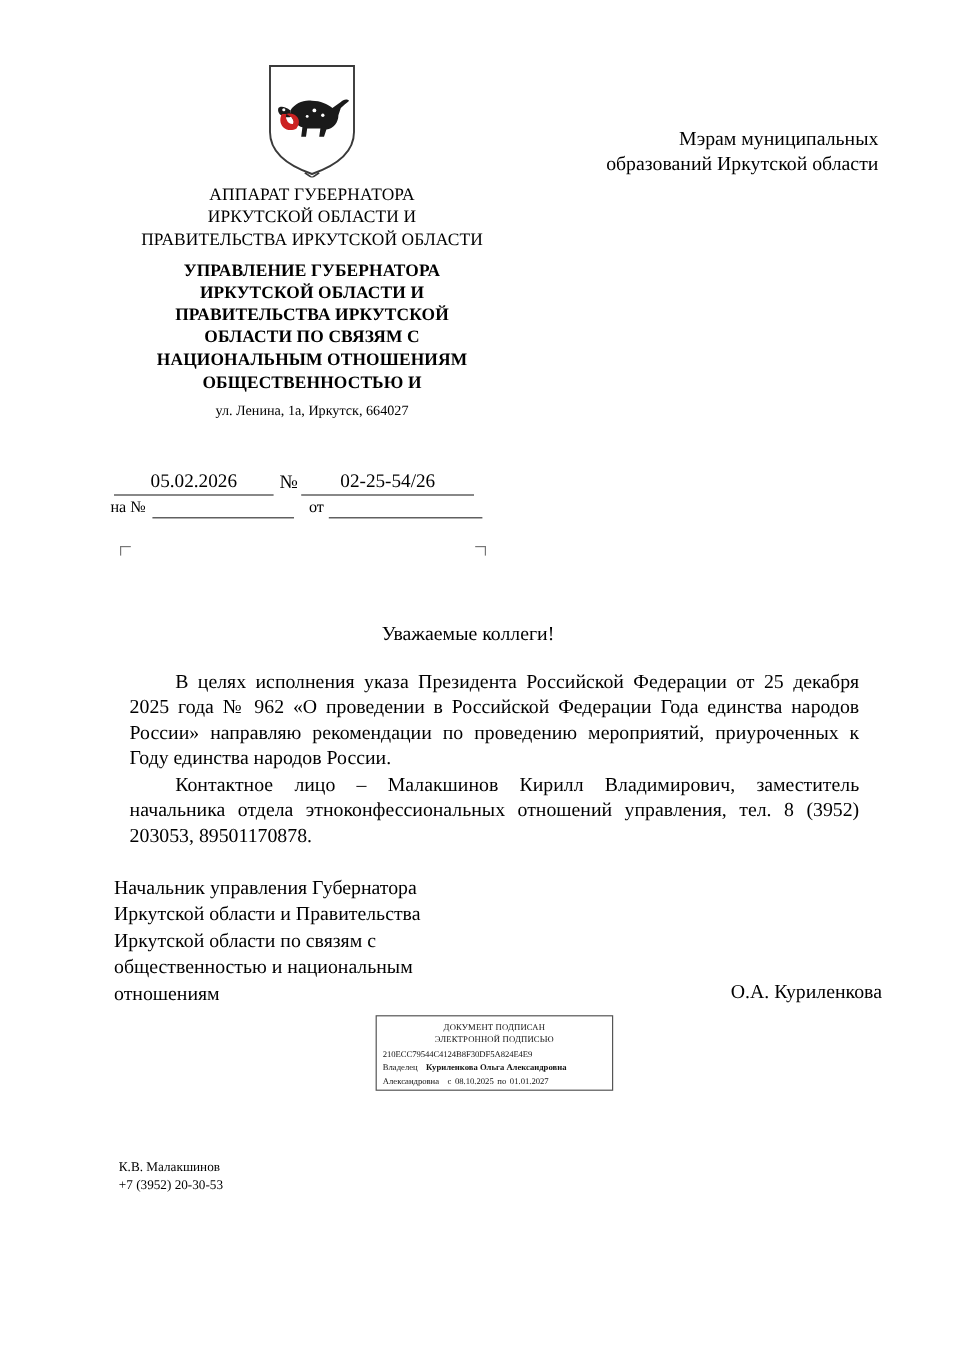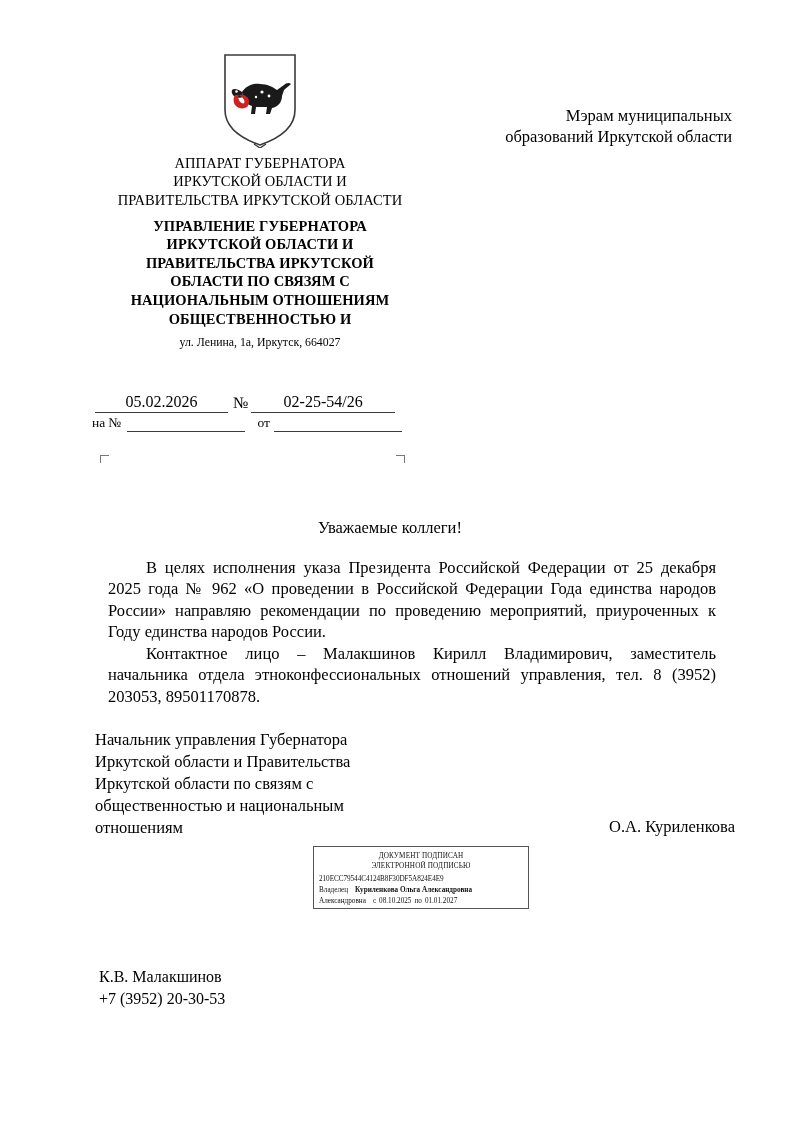--- a/index.html
+++ b/index.html
@@ -191,21 +191,21 @@
     line-height: 1.33;
   }
   .sig-title { white-space: pre-line; }
   .sig-name { white-space: nowrap; padding-bottom: 1px; }
 
   
   .stamp {
     position: absolute;
     left: 313px;
     top: 846px;
-    width: 216px;
+    width: 198px;
     height: 63px;
     border: 1px solid #555;
     box-sizing: border-box;
     padding: 4px 5px 0 5px;
     font-family: "Liberation Serif", "DejaVu Serif", serif;
     color: #111;
   }
   .stamp-hdr {
     text-align: center;
     font-size: 7.2px;
@@ -228,21 +228,21 @@
   .stamp-lbl { display: inline-block; text-align: right; }
   .stamp-val-b { font-weight: 700; margin-left: 7px; }
   .stamp-val { margin-left: 7px; }
   .stamp-sep { margin: 0 3px; }
 
   
   .executor {
     position: absolute;
     left: 99px;
     top: 966px;
-    font-size: 16px;
+    font-size: 11px;
     line-height: 1.38;
   }
 </style>
 </head>
 <body>
 
 <div class="page">
 
   <div class="letterhead">
 

